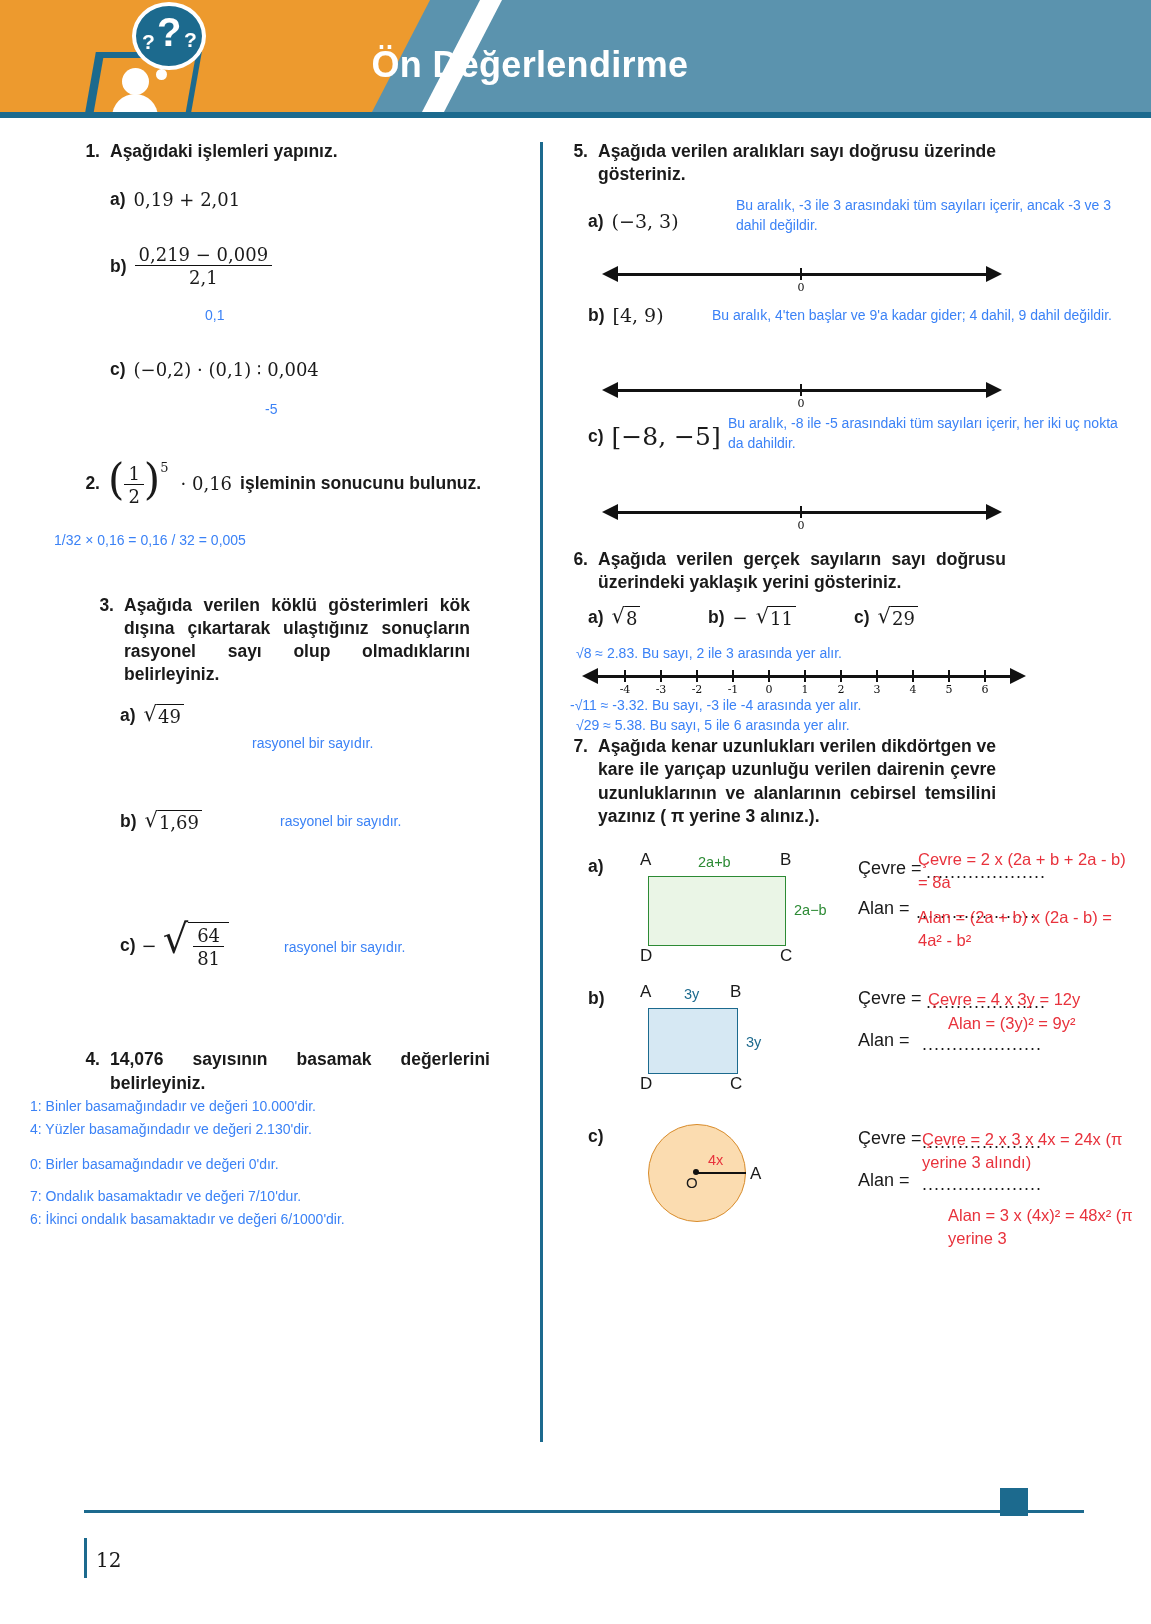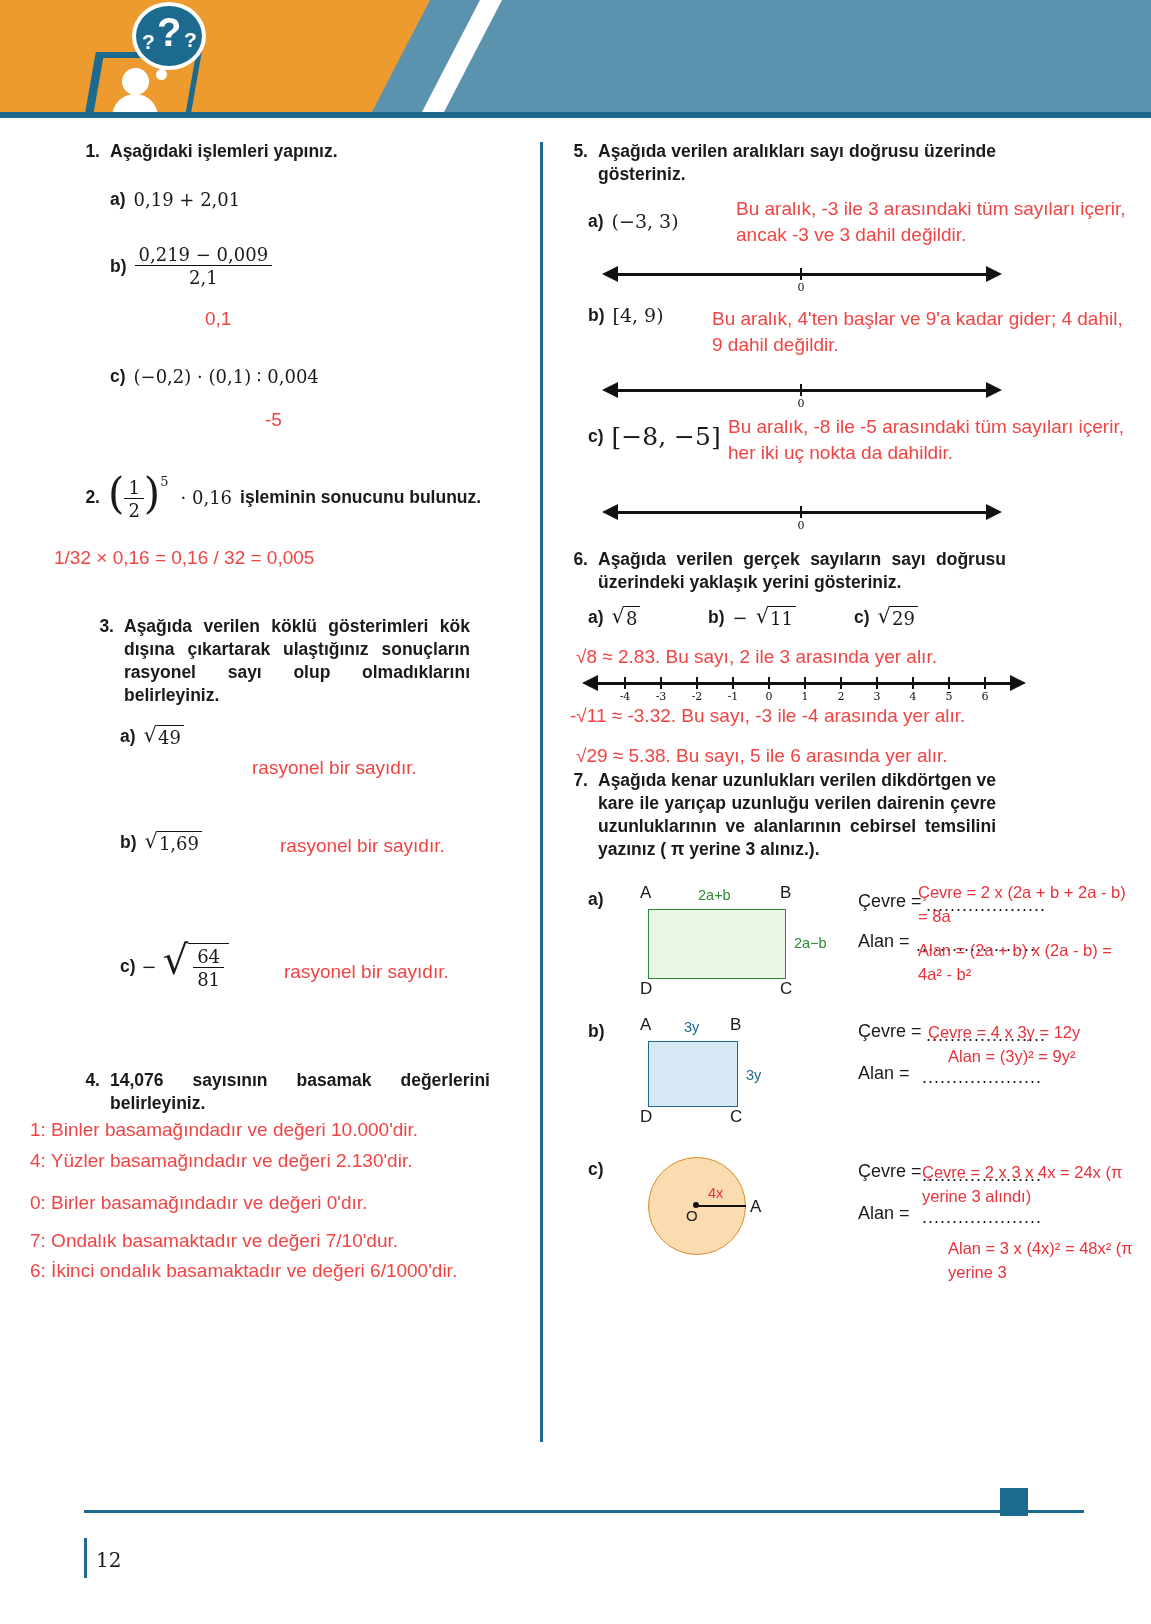--- a/index.html
+++ b/index.html
@@ -90,21 +90,21 @@
   .col-right { position: absolute; left: 556px; top: 140px; width: 580px; }
 
   
   .q { position: relative; font-size: 17.5px; color: #1a1a1a; }
   .q-head { display: flex; gap: 10px; font-weight: bold; line-height: 1.32; }
   .q-num { min-width: 22px; text-align: right; font-weight: bold; }
   .q-text { text-align: justify; }
   .part { display: flex; gap: 8px; align-items: center; font-size: 17.5px; }
   .part-lbl { font-weight: bold; }
   .ans {
-    color: #ef4444; font-size: 19px; line-height: 1.38;
+    color: #3b82f6; font-size: 14px; line-height: 1.38;
   }
   .ans-sm { color: #E8323C; font-size: 16.5px; line-height: 1.4; }
 
   
   .mathrm { font-family: "DejaVu Serif", serif; font-size: 18px; }
   .frac { display: inline-flex; flex-direction: column; align-items: center; vertical-align: middle; }
   .frac .num { padding: 0 4px; border-bottom: 1.6px solid #111; }
   .frac .den { padding: 1px 4px 0; }
   .sqrt { display: inline-flex; align-items: flex-start; font-family: "DejaVu Serif", serif; }
   .sqrt .rad { font-size: 21px; line-height: 1; }
@@ -160,20 +160,21 @@
       <div class="m-head"></div>
       <div class="m-dot"></div>
       <div class="m-dot2"></div>
       <div class="m-bubble">
         <span class="q-sm1">?</span>
         <span class="q-big">?</span>
         <span class="q-sm2">?</span>
       </div>
     </div>
 
+    <div class="hdr-title">Ön Değerlendirme</div>
     <div class="hdr-rule"></div>
   </div>
 
   <div class="col-divider"></div>
 
   <div class="col-left">
 
     <div class="q">
       <div class="q-head" style="padding-left:58px;">
         <span class="q-num">1.</span>
@@ -391,21 +392,21 @@
           <div class="nl-lab" style="left:295px;">3</div>
         <div class="nl-tick" style="left:330px;"></div>
           <div class="nl-lab" style="left:331px;">4</div>
         <div class="nl-tick" style="left:366px;"></div>
           <div class="nl-lab" style="left:367px;">5</div>
         <div class="nl-tick" style="left:402px;"></div>
           <div class="nl-lab" style="left:403px;">6</div>
       </div>
 
       <div class="ans" style="padding-left:14px; margin-top:-4px;">-√11 ≈ -3.32. Bu sayı, -3 ile -4 arasında yer alır.</div>
-      <div class="ans" style="padding-left:20px; margin-top:14px;">√29 ≈ 5.38. Bu sayı, 5 ile 6 arasında yer alır.</div>
+      <div class="ans" style="padding-left:20px; margin-top:1px;">√29 ≈ 5.38. Bu sayı, 5 ile 6 arasında yer alır.</div>
     </div>
 
     <div class="q" style="margin-top:0px;">
       <div class="q-head" style="padding-left:10px; width:440px;">
         <span class="q-num">7.</span>
         <span class="q-text">Aşağıda kenar uzunlukları verilen dikdörtgen ve kare ile yarıçap uzunluğu verilen dairenin çevre uzunluklarının ve alanlarının cebirsel temsilini yazınız ( π yerine 3 alınız.).</span>
       </div>
 
       <div class="shape-row" style="height:124px; margin-top:12px;">
         <span class="part-lbl" style="position:absolute; left:32px; top:16px;">a)</span>

